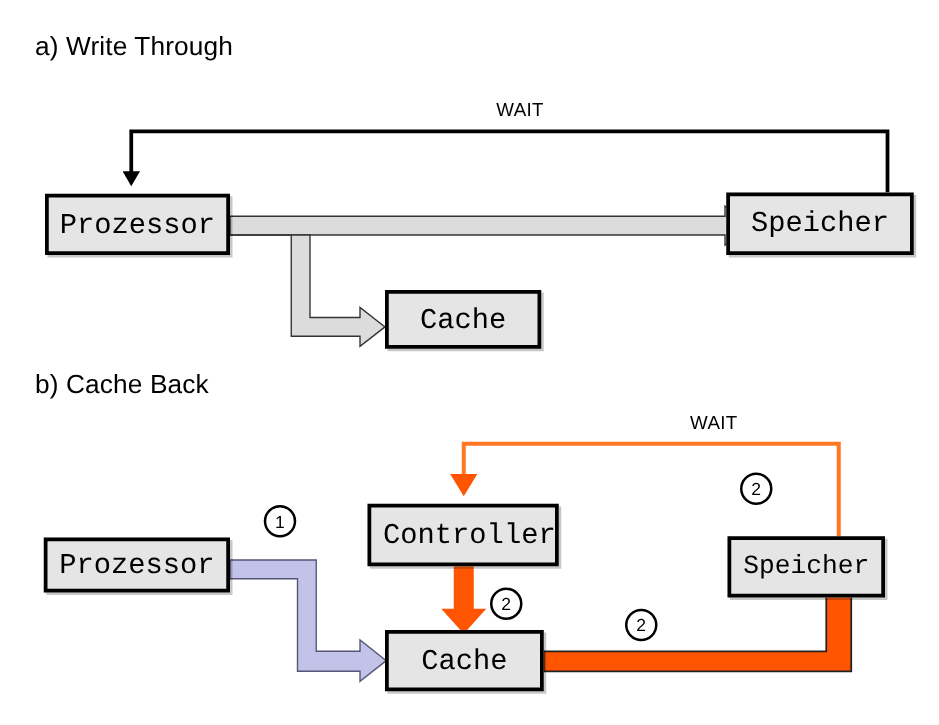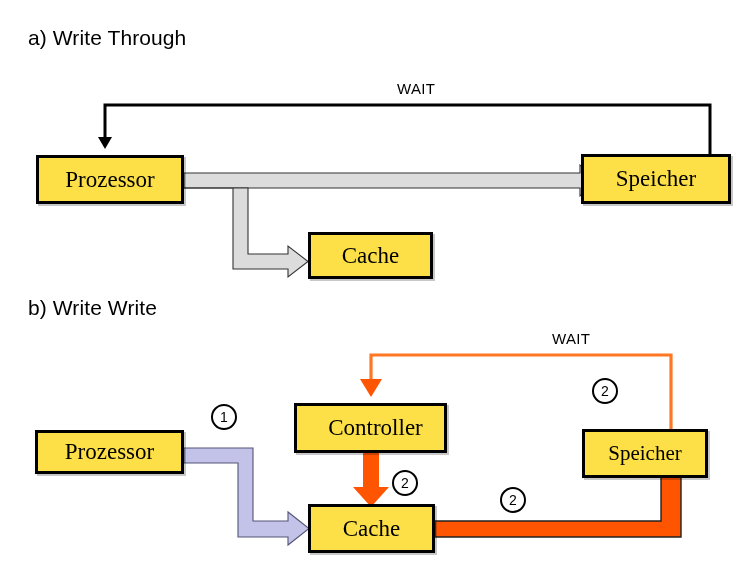--- a/index.html
+++ b/index.html
@@ -24,29 +24,29 @@
   .section-title {
     position: absolute;
     font-size: 21px;
     color: #000000;
     font-family: "Liberation Sans", sans-serif;
     white-space: nowrap;
     letter-spacing: 0.1px;
   }
   .node-box {
     position: absolute;
-    background: #fde047;
+    background: #e5e5e5;
     border: 3px solid #000000;
     box-sizing: border-box;
     display: flex;
     align-items: center;
     justify-content: center;
     font-size: 23px;
     color: #000000;
-    font-family: Liberation Serif, serif;
+    font-family: Liberation Mono, monospace;
     white-space: nowrap;
     box-shadow: 2px 2px 0 rgba(0,0,0,0.22);
     z-index: 6;
   }
   .edge-label {
     position: absolute;
     font-size: 15px;
     color: #000000;
     font-family: "Liberation Sans", sans-serif;
     white-space: nowrap;
@@ -118,21 +118,21 @@
 <div class="section-title" style="left:28px; top:26px;text-align:center;">a) Write Through</div>
 
 <div class="node-box" style="left:36px; top:155px; width:148px; height:49px;">Prozessor</div>
 
 <div class="node-box" style="left:308px; top:232px; width:125px; height:47px;">Cache</div>
 
 <div class="node-box" style="left:581px; top:154px; width:150px; height:50px;">Speicher</div>
 
 <div class="edge-label" style="left:353px; top:80px;">WAIT</div>
 
-<div class="section-title" style="left:28px; top:296px;">b) Write Write</div>
+<div class="section-title" style="left:28px; top:296px;">b) Cache Back</div>
 
 <div class="node-box" style="left:35px; top:430px; width:149px; height:44px;">Prozessor</div>
 
 <div class="node-box" style="left:294px; top:403px; width:153px; height:50px;padding-left:10px;">Controller</div>
 
 <div class="node-box" style="left:308px; top:504px; width:127px; height:49px;">Cache</div>
 
 <div class="node-box" style="left:582px; top:429px; width:126px; height:49px; font-size:21px;">Speicher</div>
 
 <div class="edge-label" style="left:508px; top:330px;">WAIT</div>

